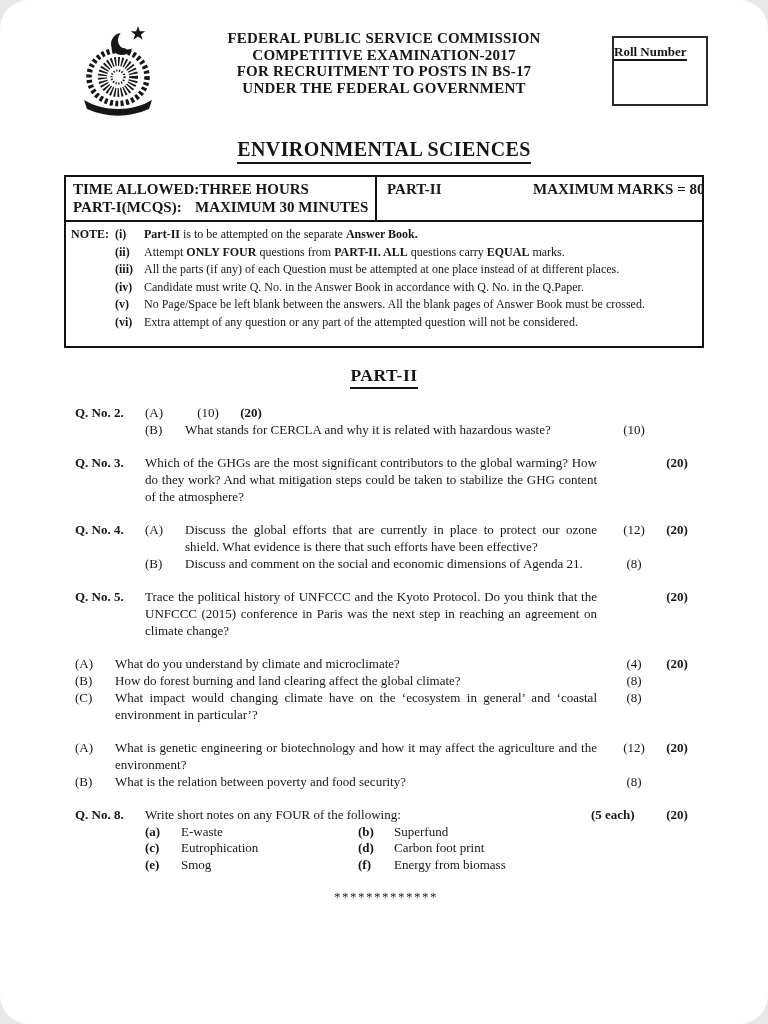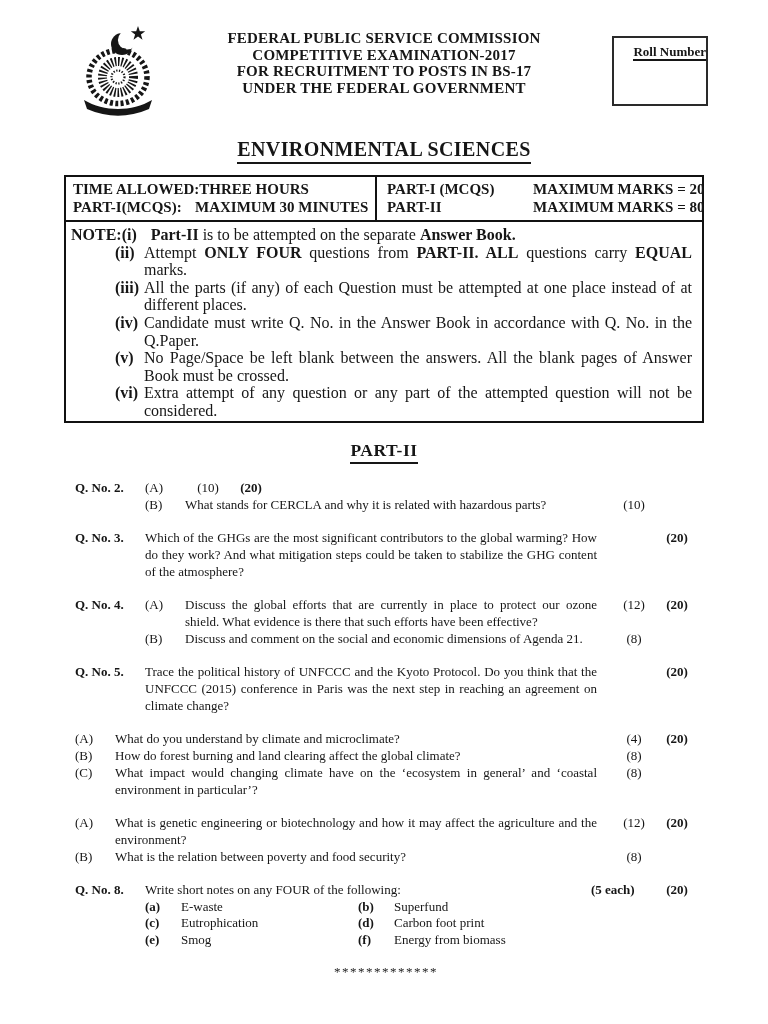--- a/index.html
+++ b/index.html
@@ -4,49 +4,50 @@
 <style>
   html,body{margin:0;padding:0;background:#e8e8e8;}
   .page{
     position:relative;
     width:768px;height:1024px;
     margin:0 auto;
     background:#ffffff;
     color:#161616;
     font-family:"Liberation Serif","DejaVu Serif",serif;
     overflow:hidden;
+    border-radius:29px;
   }
   b{font-weight:bold;}
 
   
   .header{position:relative;height:96px;padding-top:30px;}
   .logo{position:absolute;left:72px;top:24px;width:98px;height:94px;}
   .titles{width:100%;text-align:center;font-weight:bold;font-size:15px;line-height:16.5px;letter-spacing:.2px;}
   .rollbox{
     position:absolute;right:60px;top:36px;width:92px;height:62px;
-    border:2px solid #2a2a2a;background:#fff;text-align:right;padding-top:4px;box-sizing:content-box;
+    border:2px solid #2a2a2a;background:#fff;text-align:left;padding-top:4px;box-sizing:content-box;
   }
   .rollbox .rb-label{font-weight:bold;font-size:13px;border-bottom:2px solid #161616;display:inline-block;line-height:15px;}
 
   .subject{text-align:center;margin-top:12px;}
   .subject span{
     display:inline-block;font-weight:bold;font-size:20px;letter-spacing:.4px;
     border-bottom:2.5px solid #161616;padding-bottom:1px;
   }
 
   
   .infobox{margin:11px 64px 0 64px;border:2px solid #111;}
   .inforow{display:flex;border-bottom:2px solid #111;}
   .infoleft{flex:0 0 298px;border-right:2px solid #111;padding:3px 4px 4px 7px;}
   .inforight{flex:1;padding:3px 8px 4px 10px;}
   .infoline{display:flex;font-weight:bold;font-size:15px;line-height:18px;white-space:nowrap;}
   .il-label{min-width:122px;}
   .ir-label{min-width:146px;}
 
-  .notes{padding:4px 7px 1px 5px;font-size:16px;}
+  .notes{padding:4px 7px 14px 5px;font-size:12px;}
   .noterow{display:flex;line-height:17.6px;}
   .nprefix{flex:0 0 44px;font-weight:bold;}
   .nnum{flex:0 0 29px;font-weight:bold;}
   .ntext{flex:1;text-align:justify;padding-right:3px;}
 
   
   .part2head{text-align:center;margin:17px 0 15px 0;}
   .part2head span{
     display:inline-block;font-weight:bold;font-size:17.5px;letter-spacing:.5px;
     border-bottom:2.5px solid #161616;padding-bottom:1px;
@@ -111,24 +112,20 @@
           <span class="il-label">TIME ALLOWED:</span>
           <span>THREE HOURS</span>
         </div>
         <div class="infoline">
           <span class="il-label">PART-I(MCQS):</span>
           <span>MAXIMUM 30 MINUTES</span>
         </div>
       </div>
       <div class="inforight">
         <div class="infoline">
-          <span class="ir-label">PART-I (MCQS)</span>
-          <span>MAXIMUM MARKS = 20</span>
-        </div>
-        <div class="infoline">
           <span class="ir-label">PART-II</span>
           <span>MAXIMUM MARKS = 80</span>
         </div>
       </div>
     </div>
 
     <div class="notes">
       <div class="noterow">
         <span class="nprefix">NOTE:</span>
         <span class="nnum">(i)</span>
@@ -171,21 +168,21 @@
     <div class="q">
       <div class="qnum">Q. No. 2.</div>
       <div class="qbody">
         <div class="qrow">
           <span class="plabel">(A)</span>
           <span class="m1">(10)</span>
           <span class="m2">(20)</span>
         </div>
         <div class="qrow">
           <span class="plabel">(B)</span>
-          <span class="qtext">What stands for CERCLA and why it is related with hazardous parts?</span>
+          <span class="qtext">What stands for CERCLA and why it is related with hazardous waste?</span>
           <span class="m1">(10)</span>
           <span class="m2"></span>
         </div>
       </div>
     </div>
 
     <div class="q">
       <div class="qnum">Q. No. 3.</div>
       <div class="qbody">
         <div class="qrow">

